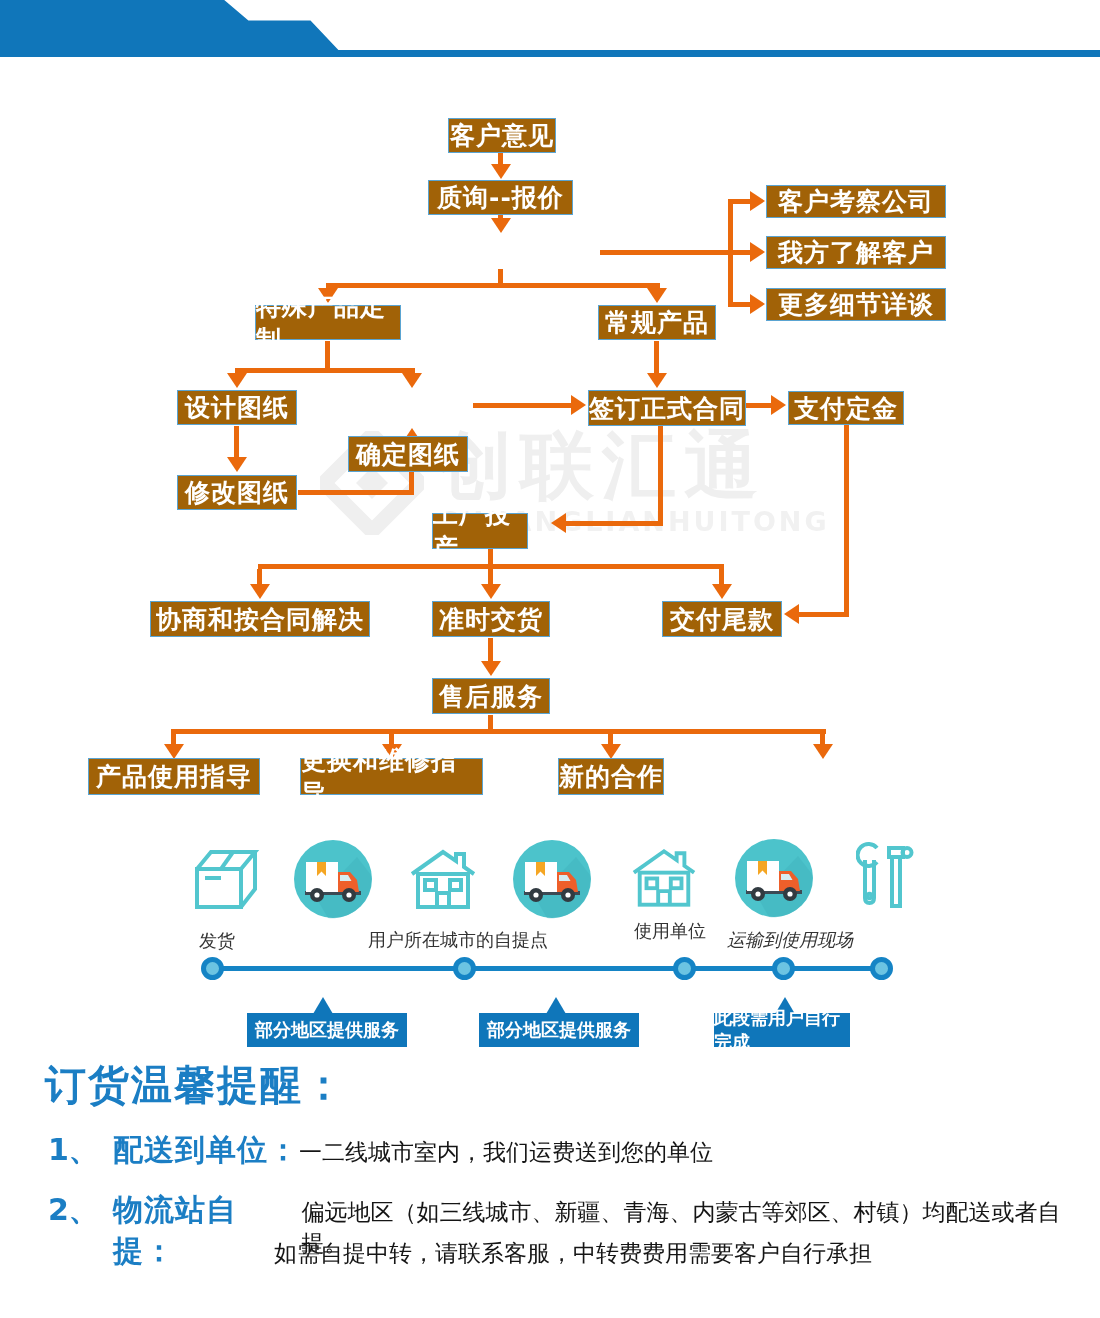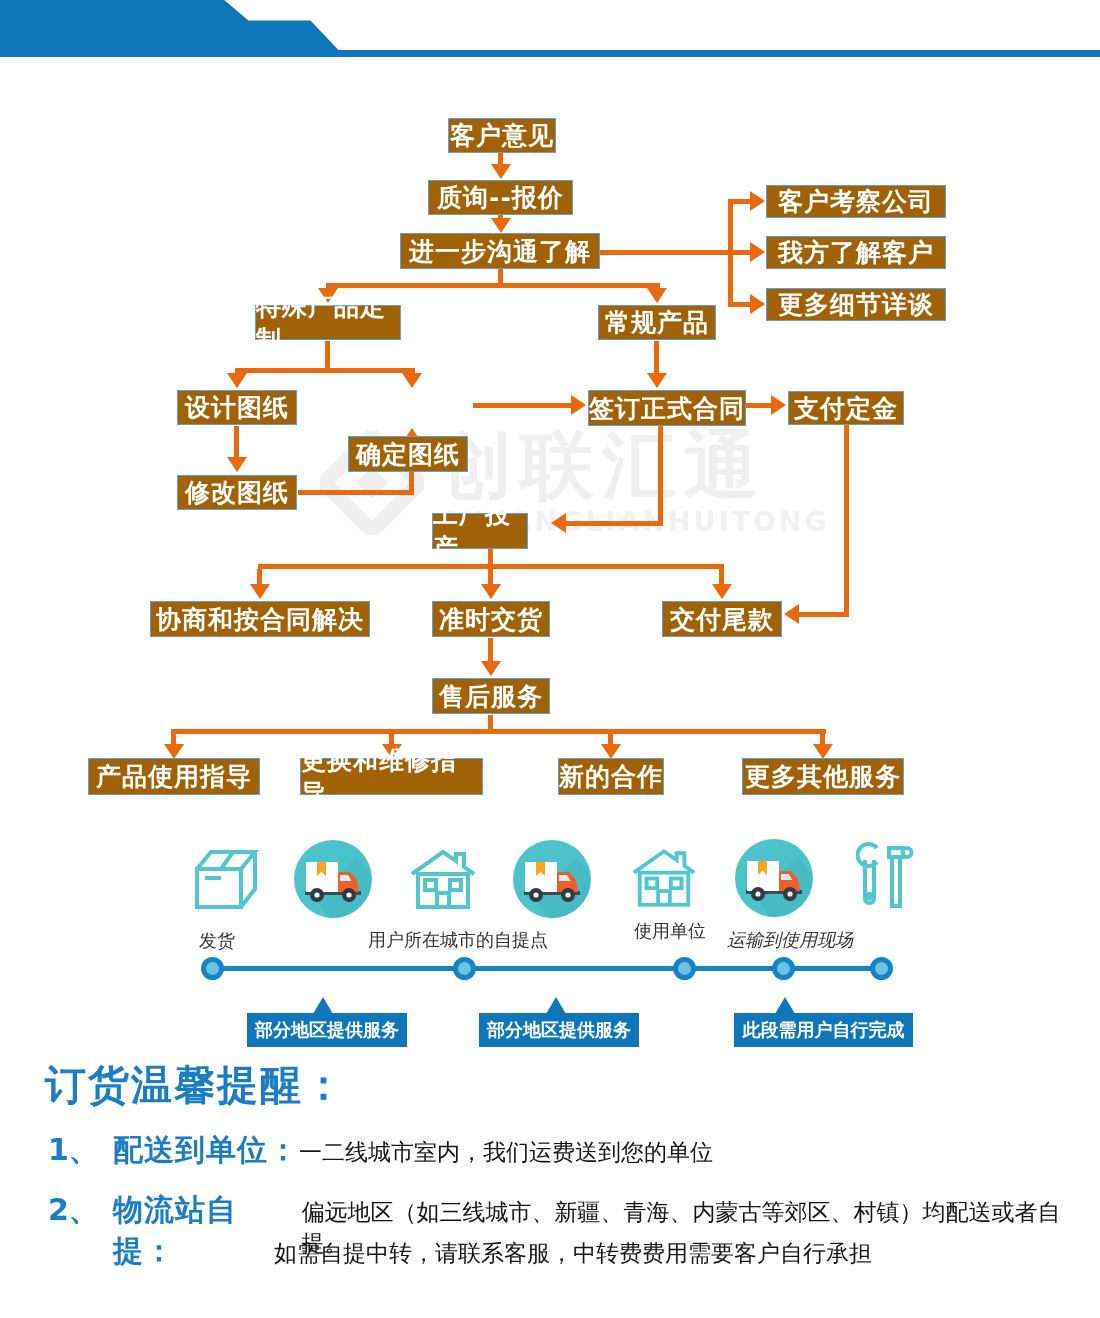--- a/index.html
+++ b/index.html
@@ -61,40 +61,38 @@
       <path d="M52 36 L68 52 L52 68 L36 52 Z" fill="#efefef"></path>
     </svg>
     <div class="wm-txt">
       <div class="wm-zh">创联汇通</div>
       <div class="wm-en">CHUANGLIANHUITONG</div>
     </div>
   </div>
 
   <div class="node" style="left:448px;top:118px;width:108px;height:35px;">客户意见</div>
   <div class="node" style="left:428px;top:180px;width:145px;height:35px;">质询--报价</div>
-  <div class="node" style="left:400px;top:233px;width:200px;height:36px;">进一步沟通了解</div>
   <div class="node" style="left:766px;top:185px;width:180px;height:33px;">客户考察公司</div>
   <div class="node" style="left:766px;top:236px;width:180px;height:33px;">我方了解客户</div>
   <div class="node" style="left:766px;top:288px;width:180px;height:33px;">更多细节详谈</div>
   <div class="node" style="left:255px;top:305px;width:146px;height:35px;">特殊产品定制</div>
   <div class="node" style="left:598px;top:305px;width:118px;height:35px;">常规产品</div>
   <div class="node" style="left:177px;top:390px;width:120px;height:35px;">设计图纸</div>
   <div class="node" style="left:348px;top:390px;width:120px;height:36px;margin-top:46px;">确定图纸</div>
   <div class="node" style="left:588px;top:390px;width:158px;height:36px;">签订正式合同</div>
   <div class="node" style="left:788px;top:391px;width:116px;height:34px;">支付定金</div>
   <div class="node" style="left:177px;top:475px;width:120px;height:35px;">修改图纸</div>
   <div class="node" style="left:432px;top:513px;width:96px;height:36px;">工厂投产</div>
   <div class="node" style="left:150px;top:601px;width:220px;height:36px;">协商和按合同解决</div>
   <div class="node" style="left:432px;top:601px;width:118px;height:36px;">准时交货</div>
   <div class="node" style="left:662px;top:601px;width:120px;height:36px;">交付尾款</div>
   <div class="node" style="left:432px;top:678px;width:118px;height:36px;">售后服务</div>
   <div class="node" style="left:88px;top:758px;width:172px;height:37px;">产品使用指导</div>
   <div class="node" style="left:300px;top:758px;width:183px;height:37px;">更换和维修指导</div>
   <div class="node" style="left:558px;top:758px;width:106px;height:37px;">新的合作</div>
-  <div class="node" style="left:742px;top:758px;width:162px;height:37px;">更多其他服务</div>
 
   <div class="vl" style="left:498px;top:153px;height:12px;"></div>
   <div class="ahd" style="left:491px;top:164px;"></div>
 
   <div class="vl" style="left:498px;top:215px;height:4px;"></div>
   <div class="ahd" style="left:491px;top:218px;"></div>
 
   <div class="hl" style="left:600px;top:250px;width:133px;"></div>
   <div class="vl" style="left:728px;top:199px;height:108px;"></div>
   <div class="hl" style="left:728px;top:199px;width:23px;"></div>
@@ -254,21 +252,21 @@
   <div class="dot" style="left:453px;top:957px;"></div>
   <div class="dot" style="left:673px;top:957px;"></div>
   <div class="dot" style="left:772px;top:957px;"></div>
   <div class="dot" style="left:870px;top:957px;"></div>
 
   <div class="tag-tri" style="left:313px;top:997px;"></div>
   <div class="tag" style="left:247px;top:1013px;width:160px;">部分地区提供服务</div>
   <div class="tag-tri" style="left:546px;top:997px;"></div>
   <div class="tag" style="left:479px;top:1013px;width:160px;">部分地区提供服务</div>
   <div class="tag-tri" style="left:775px;top:997px;"></div>
-  <div class="tag" style="left:734px;top:1013px;width:179px;">此段需用户自行完成</div>
+  <div class="tag" style="left:714px;top:1013px;width:136px;">此段需用户自行完成</div>
 
   <div class="notice-title">订货温馨提醒：</div>
 
   <div class="nrow" style="left:48px;top:1130px;">
     <span class="n-num">1、</span>
     <span class="n-head" style="margin-left:14px;">配送到单位：</span>
     <span class="n-body" style="">一二线城市室内，我们运费送到您的单位</span>
   </div>
 
   <div class="nrow" style="left:48px;top:1190px;">

